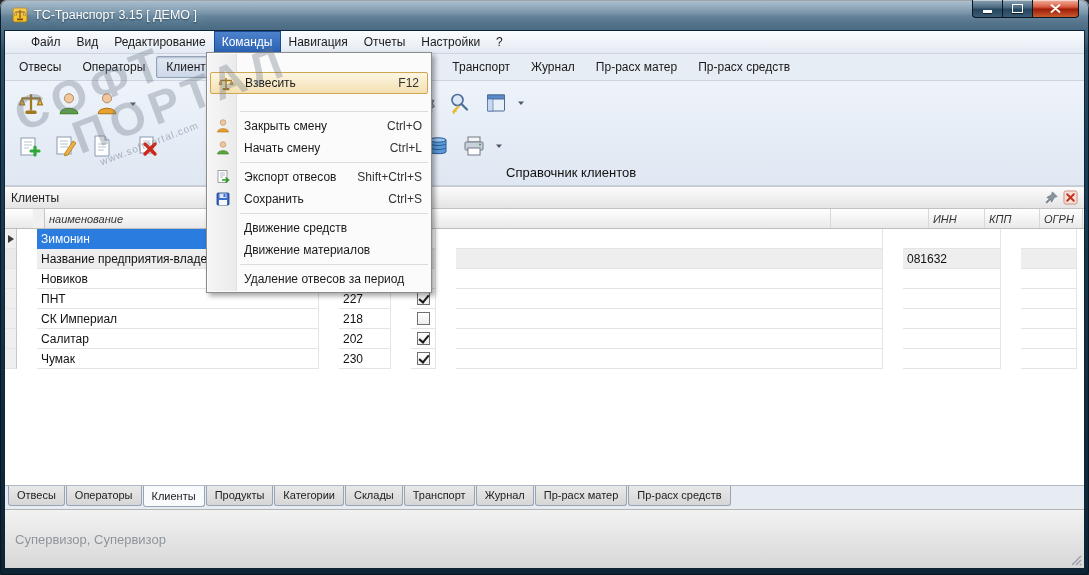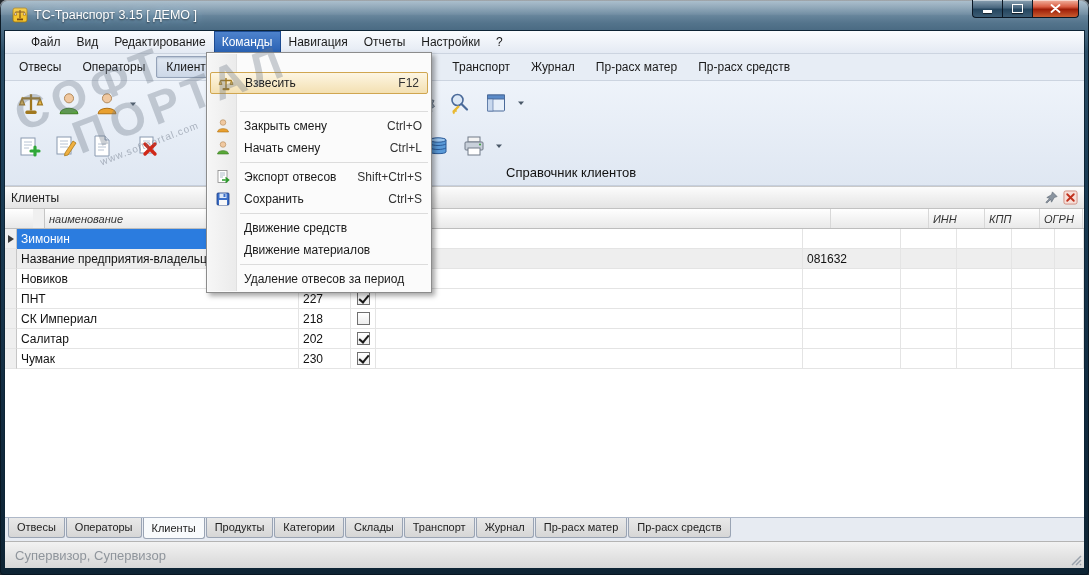--- a/index.html
+++ b/index.html
@@ -52,42 +52,42 @@
     background:linear-gradient(#fcfcfc,#e4e4e4);border-top:1px solid #c9c9c9;border-bottom:1px solid #c2c2c2;}
   .panel-spacer{flex:1;}
   .ph-icon{width:15px;height:15px;margin-left:4px;}
   
   .grid-wrap{flex:1;background:#fff;overflow:hidden;position:relative;font-size:12px;
     --cols:12px 282px 52px 25px 427px 98px 56px 55px 43px minmax(0,1fr);}
   .grid-header{display:grid;grid-template-columns:var(--cols);height:20px;box-sizing:border-box;
     background:linear-gradient(#ffffff,#e9e9e9);border-bottom:1px solid #bdbdbd;font-style:italic;color:#333;font-size:11px;padding-left:28px;}
   .hcell{padding:4px 4px 0;border-right:1px solid #d8d8d8;white-space:nowrap;overflow:visible;box-sizing:border-box;}
   .hcell.col-gutter{background:#f0f0f0;border-right-color:#c6c6c6;}
-  .grid-row{display:grid;grid-template-columns:var(--cols);height:20px;box-sizing:border-box;}
+  .grid-row{display:grid;grid-template-columns:var(--cols);height:20px;box-sizing:border-box;gap:20px;}
   .cell{padding:3px 4px 0;border-right:1px solid #e4e4e4;border-bottom:1px solid #e4e4e4;
     white-space:nowrap;overflow:hidden;background:#fff;box-sizing:border-box;color:#111;}
   .cell.gutter{background:#efefef;border-right-color:#c6c6c6;display:flex;align-items:center;justify-content:center;padding:0;}
   .grid-row.shaded .cell{background:#eeeeee;}
   .grid-row.shaded .cell.gutter{background:#eaeaea;}
   .cell.num{text-align:left;}
   .cell.col-check{display:flex;align-items:center;justify-content:center;padding:0;}
   .cell.sel{background:#2b7cdf;color:#fff;border-bottom-color:#2b7cdf;}
   .sel-arrow{width:0;height:0;border-left:6px solid #3a3a3a;border-top:4px solid transparent;border-bottom:4px solid transparent;}
   .cb{width:13px;height:13px;border:1px solid #707070;background:linear-gradient(#fff,#ededed);position:relative;box-sizing:border-box;}
   .cb.checked::after{content:'';position:absolute;left:3px;top:0;width:4px;height:8px;
     border-right:2px solid #1a1a1a;border-bottom:2px solid #1a1a1a;transform:rotate(40deg);}
   
   .bottomtabs{height:23px;flex:none;display:flex;align-items:flex-start;background:#e7ebf2;
     border-top:1px solid #aeb8c8;padding:0 2px 0 3px;gap:1px;font-size:11px;color:#222;}
   .btab{background:linear-gradient(#e9e9e9,#d6d6d6);border:1px solid #9aa4b4;border-top:none;
     border-radius:0 0 3px 3px;padding:3px 8px 4px;white-space:nowrap;}
   .btab.active{background:#f8fafc;padding-top:4px;}
   
   .statusbar{height:26px;flex:none;background:linear-gradient(#f2f2f2,#d7d7d7);border-top:1px solid #b4b4b4;
-    display:flex;align-items:center;padding:0 10px;font-size:13px;color:#8f959c;position:relative;}
+    display:flex;align-items:center;padding:16px 10px;font-size:13px;color:#8f959c;position:relative;}
   .grip{position:absolute;right:2px;bottom:2px;width:13px;height:13px;}
   
   .popup{position:absolute;left:206px;top:52px;width:226px;z-index:60;background:#fbfbfb;
     border:1px solid #8c8c8c;box-shadow:3px 3px 5px rgba(0,0,0,.35);padding:2px 1px;box-sizing:border-box;}
   .popup::before{content:'';position:absolute;left:1px;top:1px;bottom:1px;width:28px;
     background:linear-gradient(90deg,#f6f6f6,#ebebeb);border-right:1px solid #e0e0e0;}
   .popup-item{position:relative;height:22px;display:flex;align-items:center;padding:0 8px 0 36px;font-size:12px;color:#1a1a1a;}
   .popup-item .popup-ic{position:absolute;left:7px;top:3px;}
   .popup-label{white-space:nowrap;}
   .popup-shortcut{margin-left:auto;color:#333;padding-left:14px;white-space:nowrap;}

